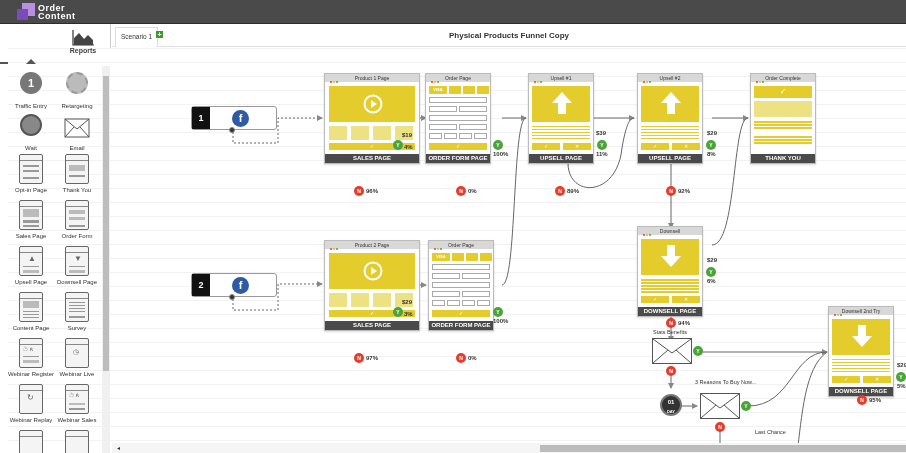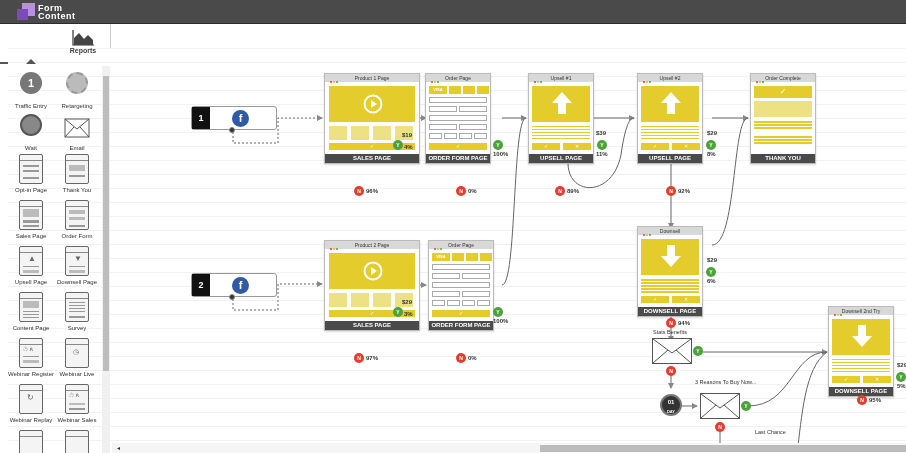--- a/index.html
+++ b/index.html
@@ -61,21 +61,21 @@
 </head>
 <body>
 
 <div class="topbar">
   <div class="logo">
     <div class="logo-mark">
         <span class="a"></span>
         <span class="b"></span>
       </div>
     <div class="logo-text">
-        <div>Form</div>
+        <div>Order</div>
         <div>Content</div>
       </div>
   </div>
 </div>
 
 <div class="sidebar">
   <div class="side-tabs">
     <div class="side-tab canvas">
       <svg width="22" height="16" viewBox="0 0 22 16">
           <g fill="#e8621a">
@@ -227,20 +227,25 @@
     <div class="pal-item" style="left:52px;top:364px">
         <div class="pg"></div>
       </div>
   </div>
   <div class="scrollbar">
       <div class="scroll-thumb"></div>
     </div>
 </div>
 
 <div class="main">
+  <div class="tabbar">
+    <div class="scen-tab">Scenario 1</div>
+    <div class="add-tab">+</div>
+    <div class="title">Physical Products Funnel Copy</div>
+  </div>
 
   <div class="canvas">
     <svg class="wires" width="794" height="405" viewBox="0 0 794 405">
       <defs>
           <marker id="ar" markerWidth="6" markerHeight="6" refX="5" refY="3" orient="auto">
             <path d="M0,0 L6,3 L0,6Z" fill="#888"></path>
           </marker>
         </defs>
       <g fill="none" stroke="#666" stroke-width="1">
         <path d="M121 84 V95 H166 V70 H210" stroke-dasharray="2,2" marker-end="url(#ar)"></path>

